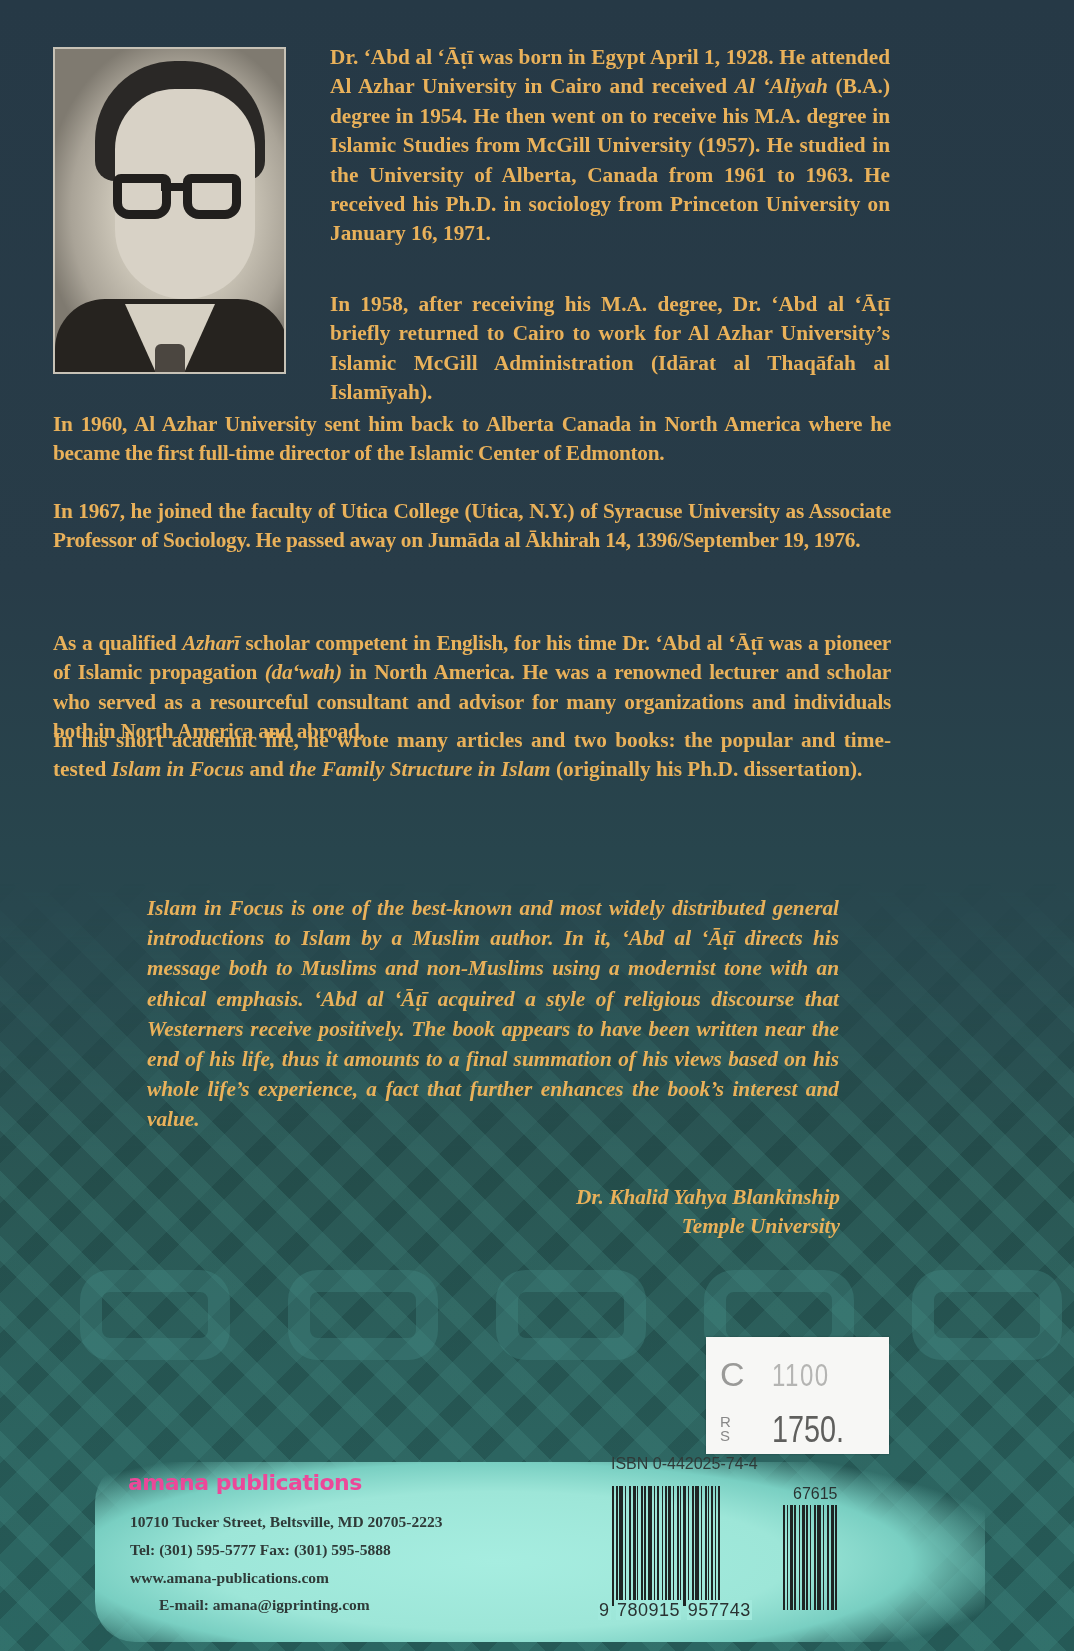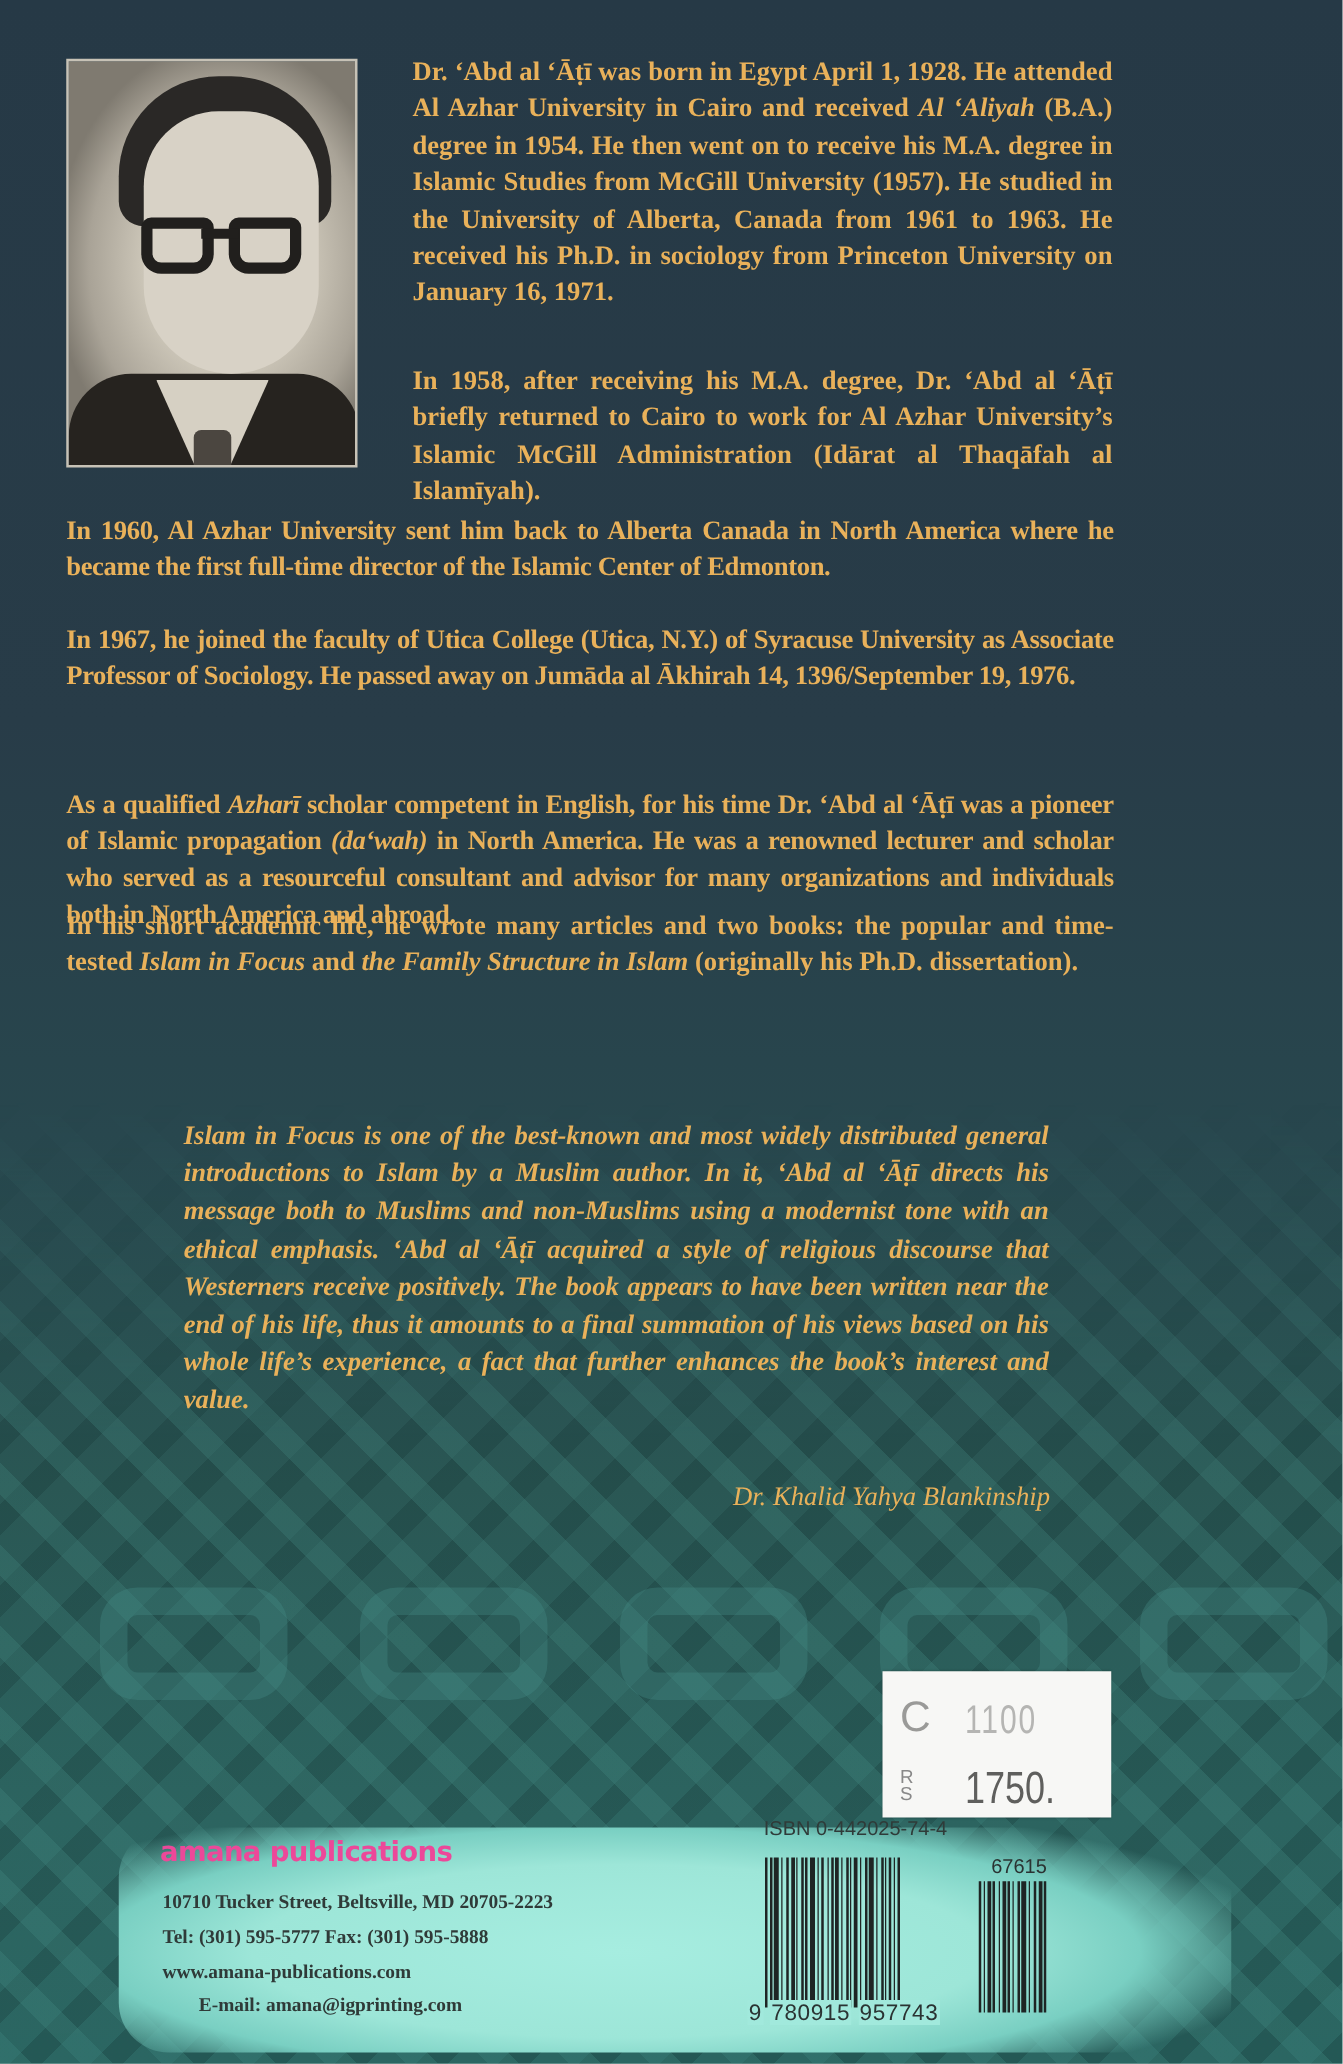--- a/index.html
+++ b/index.html
@@ -37,21 +37,21 @@
   .photo .tie { position:absolute; left:100px; top:295px; width:30px; height:40px; background:#4b4640; border-radius:6px; }
   .gold { color: #e9b15a; font-weight: bold; }
   .p { position: absolute; font-size: 21.3px; line-height: 29.4px; margin: 0; text-align: justify; text-align-last: left; }
   .bio1 { left: 330px; top: 43px; width: 560px; }
   .bio2 { left: 330px; top: 290px; width: 560px; }
   .bio3 { left: 53px; top: 410px; width: 838px; }
   .bio4 { left: 53px; top: 497px; width: 838px; }
   .bio5 { left: 53px; top: 629px; width: 838px; }
   .bio6 { left: 53px; top: 726px; width: 838px; }
   .quote { position: absolute; left: 147px; top: 893px; width: 692px; font-style: italic; font-weight: bold; color: #e9b15a; font-size: 21.3px; line-height: 30.2px; text-align: justify; margin: 0; }
-  .attr { position: absolute; right: 234px; top: 1183px; text-align: right; font-style: italic; font-weight: normal; color: #e9b15a; font-size: 21.3px; line-height: 29px; }
+  .attr { position: absolute; right: 234px; top: 1183px; text-align: right; font-style: italic; font-weight: bold; color: #e9b15a; font-size: 21.3px; line-height: 29px; }
   .attr div { white-space: nowrap; }
   .publisher-box {
     position: absolute; left: 95px; top: 1462px; width: 890px; height: 180px;
     background: radial-gradient(ellipse 60% 70% at 45% 55%, #a6ede0 0%, #9de6d8 55%, #79cfc2 78%, rgba(90,180,170,0) 100%);
     border-radius: 40px;
   }
   .pub-name { position: absolute; left: 128px; top: 1470px; font-family: "DejaVu Sans", sans-serif; font-weight: bold; font-size: 22px; color: #ec4899; letter-spacing: -0.5px; }
   .pub-line { position: absolute; left: 130px; font-size: 15.5px; font-weight: bold; color: #2f3a38; white-space: nowrap; }
   .price-sticker { position: absolute; left: 706px; top: 1337px; width: 183px; height: 117px; background: #f7f7f5; box-shadow: 0 0 2px rgba(0,0,0,0.3); }
   .sticker-c { position:absolute; left:14px; top:18px; font-family:"Liberation Sans", sans-serif; font-size:34px; color:#9a9a98; }
@@ -98,20 +98,21 @@
 
 <p class="p gold bio4" style="letter-spacing:-0.3px;">In 1967, he joined the faculty of Utica College (Utica, N.Y.) of Syracuse University as Associate Professor of Sociology. He passed away on Jumāda al Ākhirah 14, 1396/September 19, 1976.</p>
 
 <p class="p gold bio5" style="letter-spacing:-0.3px;"><span>As a qualified </span><i>Azharī</i><span> scholar competent in English, for his time Dr. ‘Abd al ‘Āṭī was a pioneer of Islamic propagation </span><i>(da‘wah)</i><span> in North America. He was a renowned lecturer and scholar who served as a resourceful consultant and advisor for many organizations and individuals both in North America and abroad.</span></p>
 
 <p class="p gold bio6"><span>In his short academic life, he wrote many articles and two books: the popular and time-tested </span><i>Islam in Focus</i><span> and </span><i>the Family Structure in Islam</i><span> (originally his Ph.D. dissertation).</span></p>
 
 <p class="quote">Islam in Focus is one of the best-known and most widely distributed general introductions to Islam by a Muslim author. In it, ‘Abd al ‘Āṭī directs his message both to Muslims and non-Muslims using a modernist tone with an ethical emphasis. ‘Abd al ‘Āṭī acquired a style of religious discourse that Westerners receive positively. The book appears to have been written near the end of his life, thus it amounts to a final summation of his views based on his whole life’s experience, a fact that further enhances the book’s interest and value.</p>
 <div class="attr">
   <div>Dr. Khalid Yahya Blankinship</div>
+  <div>Temple University</div>
 </div>
 
 <div class="publisher-box"></div>
 <div class="pub-name">amana publications</div>
 <div class="pub-line" style="top:1513px;">10710 Tucker Street, Beltsville, MD 20705-2223</div>
 <div class="pub-line" style="top:1541px;">Tel: (301) 595-5777  Fax: (301) 595-5888</div>
 <div class="pub-line" style="top:1569px;">www.amana-publications.com</div>
 <div class="pub-line" style="top:1596px;margin-left:29px;">E-mail: amana@igprinting.com</div>
 
 <div class="price-sticker">

